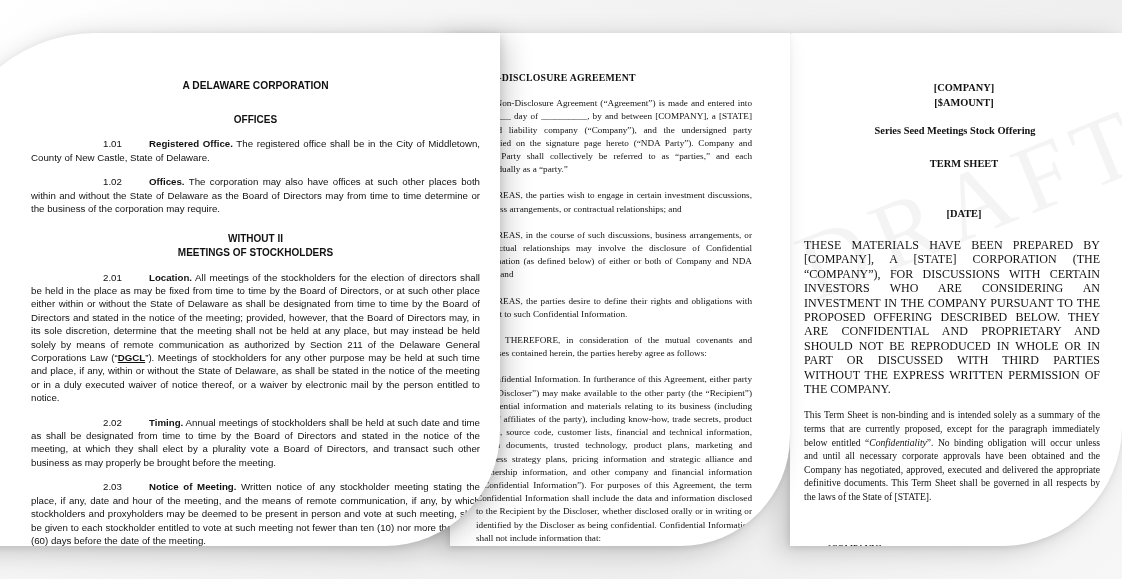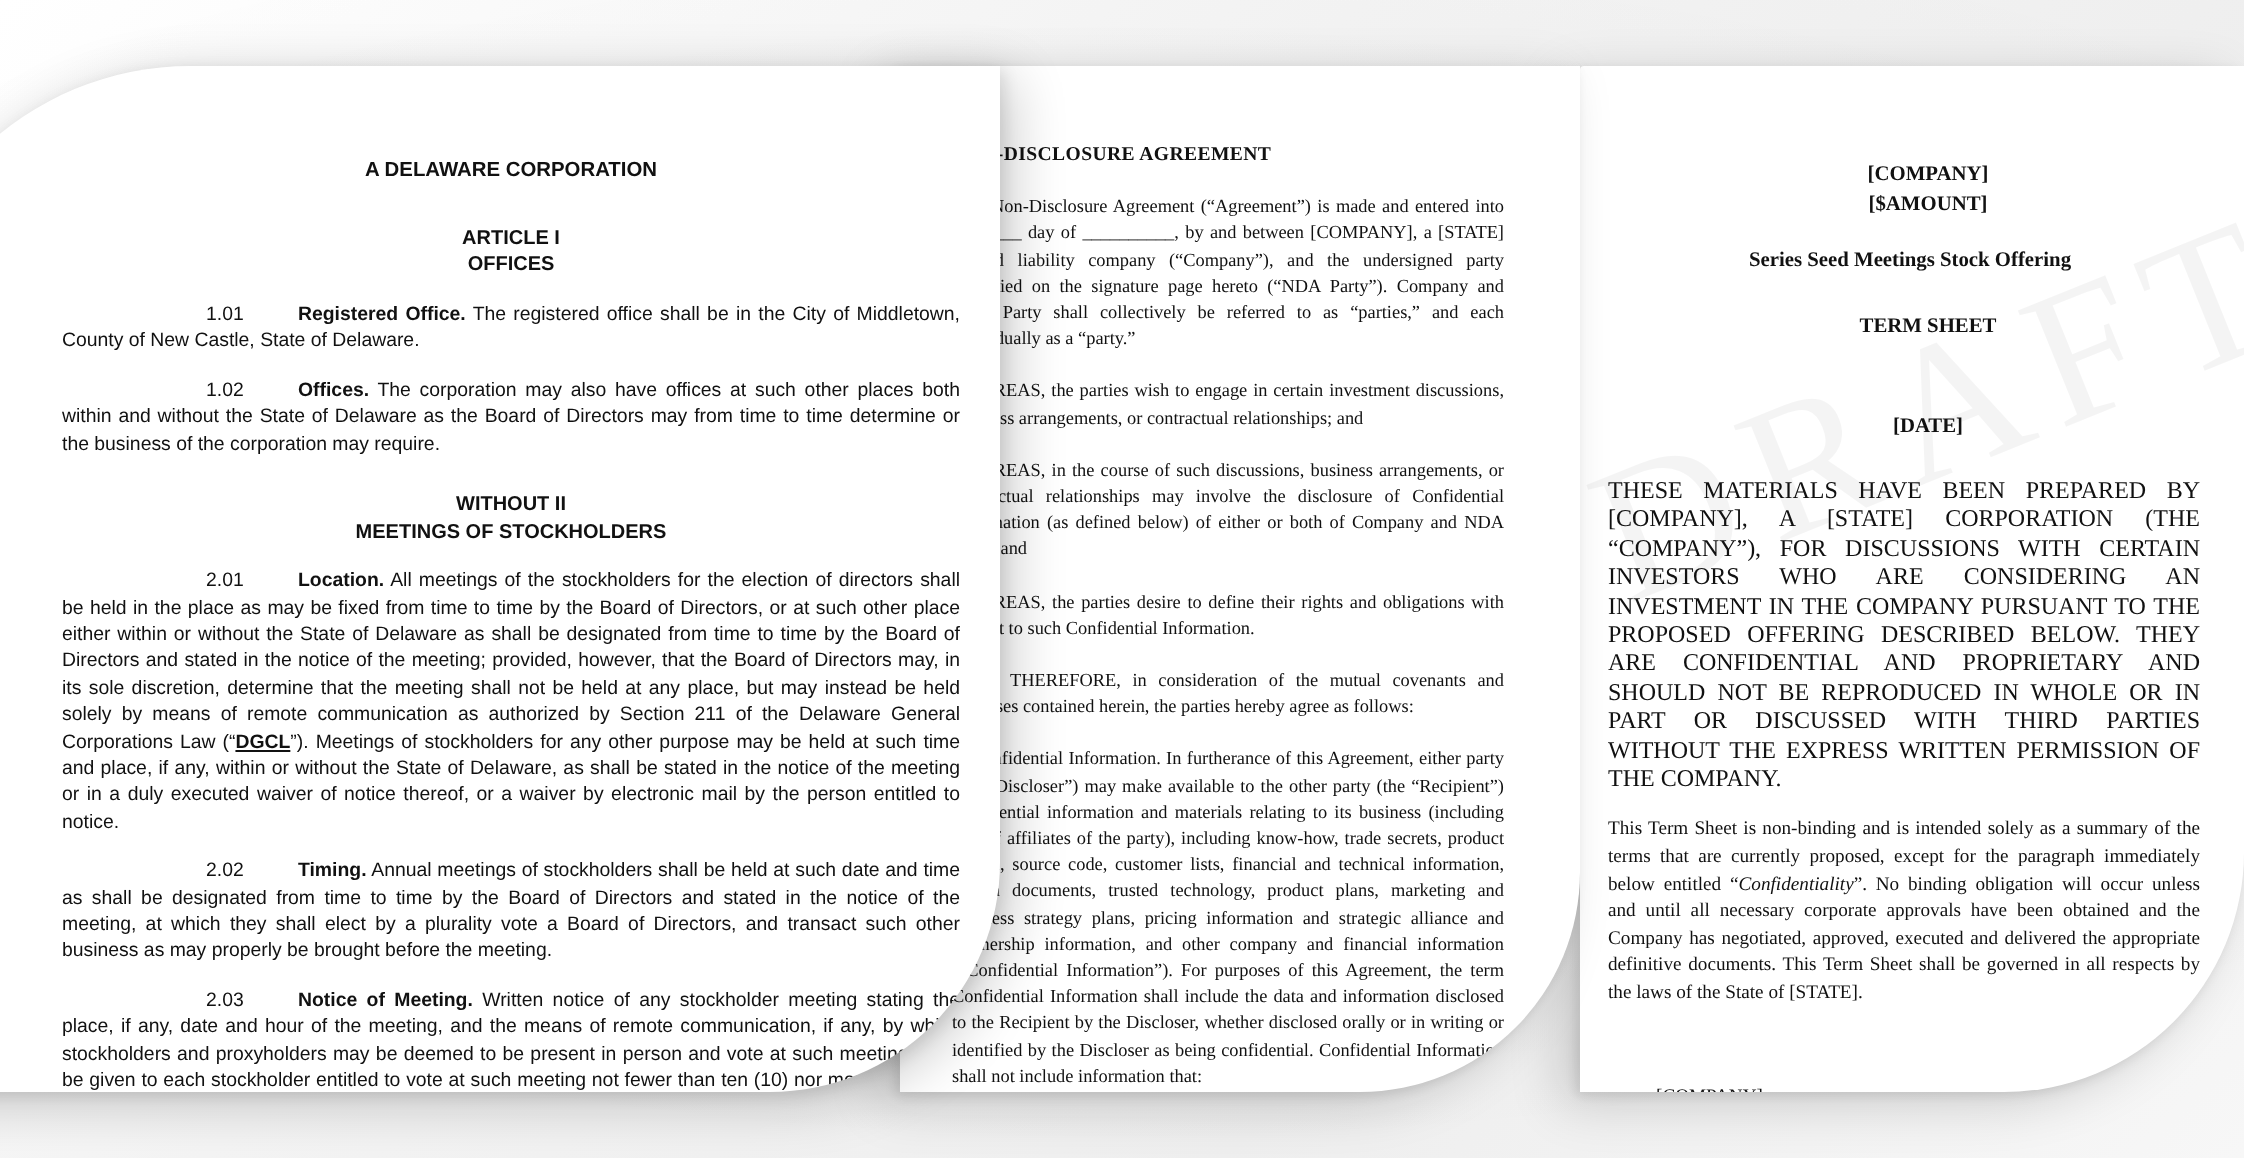--- a/index.html
+++ b/index.html
@@ -207,21 +207,20 @@
 
   </div>
 
   <div class="page" id="page-bylaws">
 
     <div class="title-blk">
       <div>A DELAWARE CORPORATION</div>
     </div>
 
     <div class="art-head">
-      <div>ARTICLE I</div>
       <div>OFFICES</div>
     </div>
 
     <div class="para"><span class="num">1.01</span><span class="b">Registered Office.</span><span> The registered office shall be in the City of Middletown, County of New Castle, State of Delaware.</span></div>
 
     <div class="para"><span class="num">1.02</span><span class="b">Offices.</span><span> The corporation may also have offices at such other places both within and without the State of Delaware as the Board of Directors may from time to time determine or the business of the corporation may require.</span></div>
 
     <div class="art-head">
       <div>WITHOUT II</div>
       <div>MEETINGS OF STOCKHOLDERS</div>

